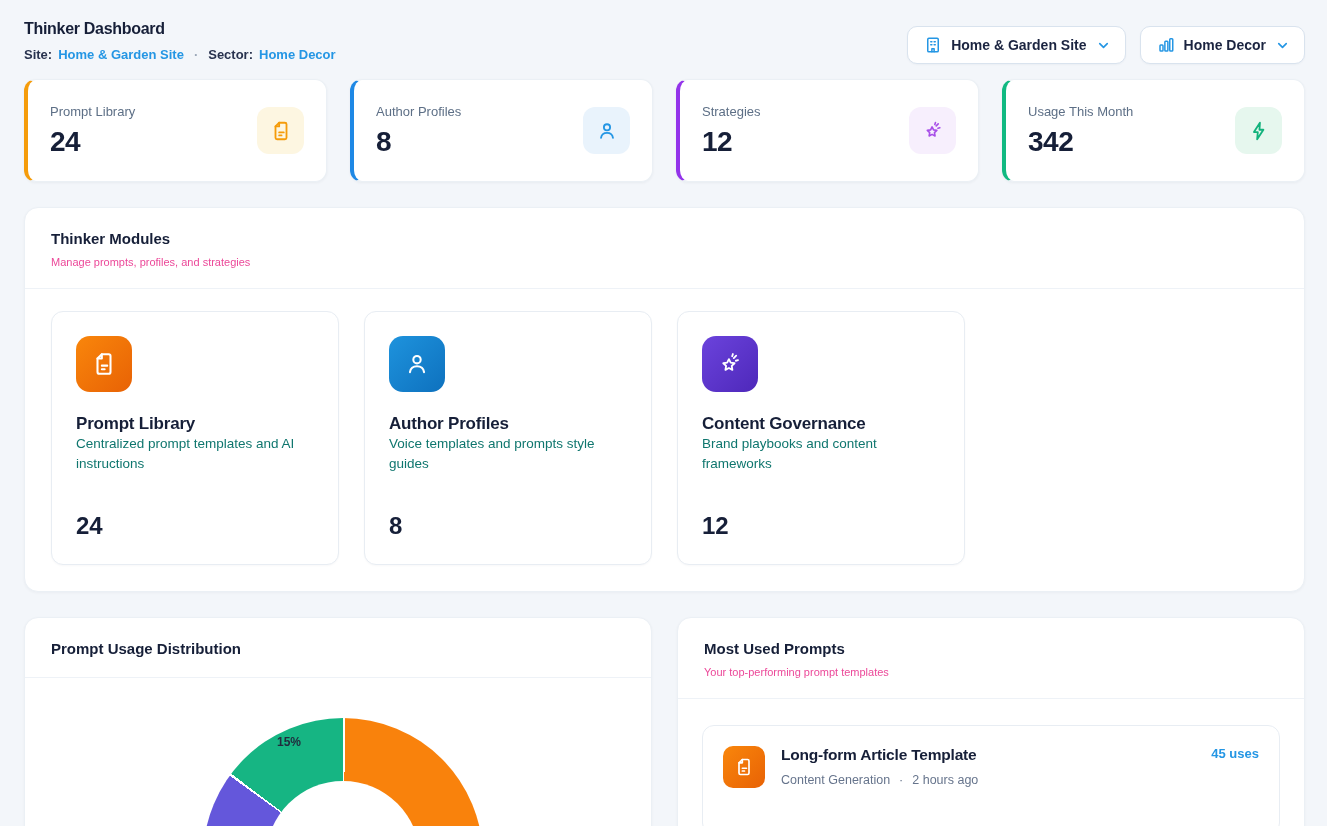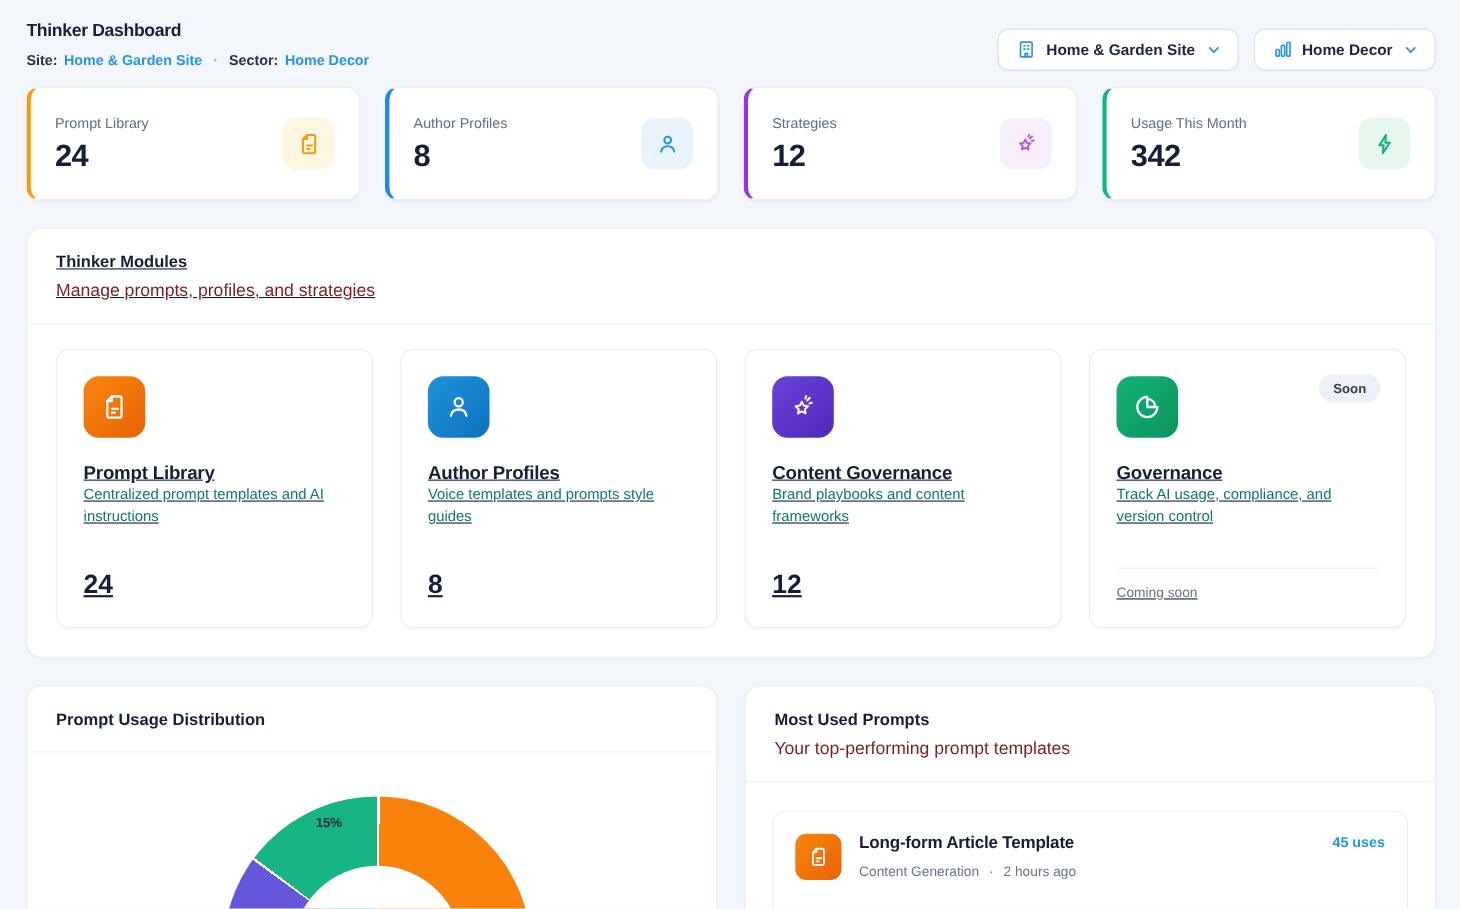--- a/index.html
+++ b/index.html
@@ -37,24 +37,24 @@
   .stat-label { font-size:13px; color:#5D6F86; }
   .stat-value { font-size:28px; font-weight:800; color:#161F38; margin-top:7px; letter-spacing:-0.5px; }
   .stat-icon { width:47px; height:47px; border-radius:12px; display:flex; align-items:center; justify-content:center; }
   .ibg-amber { background:#FDF6E1; color:#F59C0B; }
   .ibg-blue  { background:#E9F3FC; color:#2496E4; }
   .ibg-purple{ background:#F7EFFD; color:#A84FE8; }
   .ibg-green { background:#E6F7EE; color:#12B27C; }
 
   
   .card { background:#fff; border:1px solid #EBF0F5; border-radius:14px; box-shadow:0 1px 3px rgba(20,30,60,.04); }
-  .section { margin-top:25px;text-decoration:underline; }
+  .section { margin-top:25px; }
   .section-header { padding:22px 26px 20px; border-bottom:1px solid #EEF2F7; }
   .section-title { font-size:15px; font-weight:700; color:#161F38; }
-  .section-sub { margin-top:9px; font-size:16px; color:#7f1d1d; }
+  .section-sub { margin-top:9px; font-size:11px; color:#ec4899; }
 
   
   .modules-grid { display:grid; grid-template-columns:repeat(4,1fr); gap:25px; padding:22px 26px 26px; }
   .module-card {
     position:relative; border:1px solid #E8EDF3; border-radius:12px; background:#fff;
     padding:24px; height:254px; display:flex; flex-direction:column; cursor:pointer;
     box-shadow:0 1px 2px rgba(20,30,60,.03);
   }
   .tile { width:56px; height:56px; border-radius:14px; display:flex; align-items:center; justify-content:center; color:#fff; }
   .tile-orange { background:linear-gradient(135deg,#F9860B,#E86205); }
@@ -71,21 +71,21 @@
   .module-divider { margin-top:auto; border-top:1px solid #E8EDF3; }
   .module-footer { margin-top:15px; font-size:12.5px; color:#66748C; }
 
   
   .bottom-row { display:flex; gap:25px; margin-top:25px; height:420px; }
   .panel { flex:1; overflow:hidden; }
   .chart-area { position:relative; height:320px; }
   .donut { position:absolute; left:178px; top:40px; width:280px; height:280px; border-radius:50%; }
   .donut::after { content:""; position:absolute; inset:63px; background:#fff; border-radius:50%; }
   .donut-label {
-    position:absolute; left:74px; top:17px; width:44px; text-align:center;
+    position:absolute; left:74px; top:17px; width:44px; text-align:left;
     font-size:12px; font-weight:800; color:#212C3E; z-index:2;
   }
   .panel-body { padding:26px 24px; }
   .prompt-item {
     border:1px solid #E8EDF3; border-radius:12px; padding:20px;
     display:flex; gap:16px; align-items:flex-start; min-height:110px; cursor:pointer;
   }
   .prompt-icon { width:42px; height:42px; border-radius:10px; flex:0 0 auto;
     background:linear-gradient(135deg,#F9860B,#E86205); display:flex; align-items:center; justify-content:center; color:#fff; }
   .prompt-title { font-size:15.5px; font-weight:800; color:#161F38; letter-spacing:-0.2px; }
@@ -229,33 +229,20 @@
           <svg width="26" height="26" viewBox="0 0 24 24" fill="none" stroke="currentColor" stroke-width="1.7" stroke-linecap="round" stroke-linejoin="round">
             <path d="M11 7.5l1.6 3.3 3.6.5-2.6 2.5.6 3.6-3.2-1.7-3.2 1.7.6-3.6-2.6-2.5 3.6-.5z"></path>
             <path d="M15.5 6.5l2.2-2.2M17.4 9l2-0.6M14 4.8l.7-2"></path>
           </svg>
         </div>
         <div class="module-title">Content Governance</div>
         <div class="module-desc">Brand playbooks and content frameworks</div>
         <div class="module-count">12</div>
       </div>
 
-      <div class="module-card">
-        <span class="soon-badge">Soon</span>
-        <div class="tile tile-green">
-          <svg width="26" height="26" viewBox="0 0 24 24" fill="none" stroke="currentColor" stroke-width="1.9" stroke-linecap="round" stroke-linejoin="round">
-            <path d="M20.4 12A8.4 8.4 0 1 1 12 3.6"></path>
-            <path d="M12 12V5.2A6.8 6.8 0 0 1 18.8 12z"></path>
-          </svg>
-        </div>
-        <div class="module-title">Governance</div>
-        <div class="module-desc">Track AI usage, compliance, and version control</div>
-        <div class="module-divider"></div>
-        <div class="module-footer">Coming soon</div>
-      </div>
 
     </div>
   </div>
 
   <div class="bottom-row">
 
     <div class="card panel">
       <div class="section-header">
         <div class="section-title">Prompt Usage Distribution</div>
       </div>

